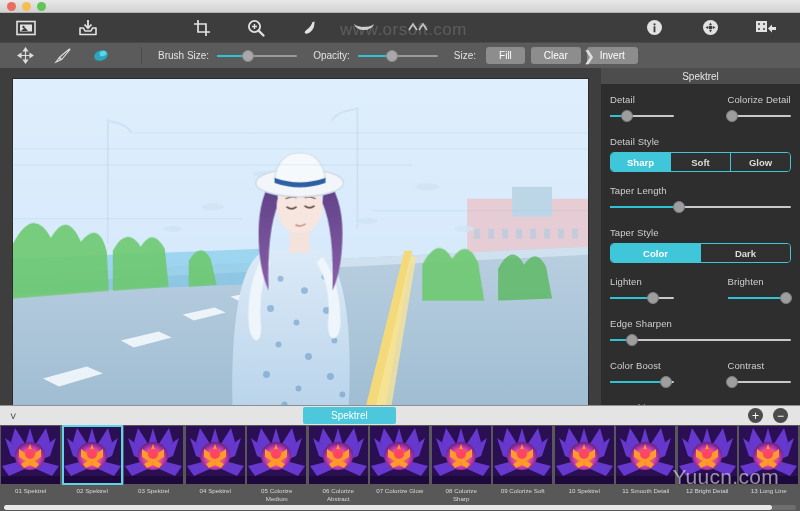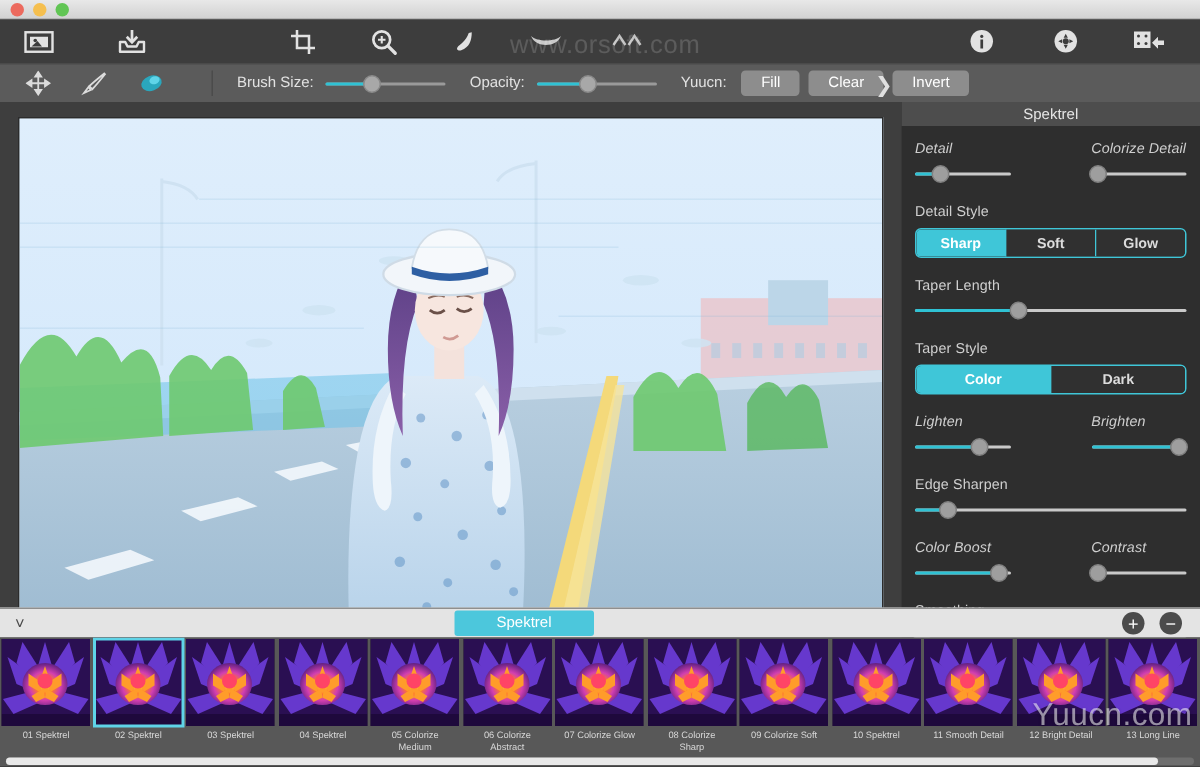--- a/index.html
+++ b/index.html
@@ -103,21 +103,21 @@
     display: flex; flex-direction: column; flex: none;
   }
   .panel-head {
     height: 16px; background: #4d4d4d;
     color: #e6e6e6; font-size: 10px;
     display: flex; align-items: center; justify-content: center;
     flex: none;
   }
   .panel-body { padding: 10px 9px 0 9px; background: #2e2e2e; flex: 1; }
 
-  .row { display: flex; font-style: italic; }
+  .row { display: flex; }
   .ctrl { margin-bottom: 13px; }
   .ctrl.half { width: 50%; }
   .ctrl.half:first-child { padding-right: 7px; }
   .ctrl.half:last-child { padding-left: 7px; margin-left: 40px; }
   .ctrl-label { color: #cfcfcf; font-size: 9.5px; margin-bottom: 5px; letter-spacing: .1px; }
 
   .slider { position: relative; height: 13px; cursor: pointer; }
   .s-track { position: absolute; top: 5px; left: 0; right: 0; height: 2px; background: #c9c9c9; border-radius: 1px; }
   .s-fill { position: absolute; top: 5px; left: 0; height: 2px; background: #2fc2d4; border-radius: 1px; }
   .s-knob {
@@ -187,21 +187,21 @@
     background: #e9e9e9; border-radius: 3px;
   }
 
   
   .wm-top {
     position: absolute; left: 340px; top: 20px;
     color: rgba(255,255,255,0.16); font-size: 17px;
     letter-spacing: .5px; pointer-events: none; white-space: nowrap;
   }
   .wm-bottom {
-    position: absolute; right: 5px; bottom: 22px;
+    position: absolute; right: 21px; bottom: 22px;
     color: rgba(255,255,255,0.55); font-size: 21px;
     letter-spacing: .3px; pointer-events: none;
     text-shadow: 0 1px 2px rgba(0,0,0,.25);
   }
 </style>
 </head>
 <body>
 
 <div class="app">
 
@@ -319,21 +319,21 @@
       <div class="mini-knob" style="left: 38%;"></div>
     </div>
 
     <div class="opt-label">Opacity:</div>
     <div class="mini-slider">
       <div class="mini-track"></div>
       <div class="mini-fill" style="width: 43%;"></div>
       <div class="mini-knob" style="left: 43%;"></div>
     </div>
 
-    <div class="opt-label">Yuucn:</div>
+    <div class="opt-label">Size:</div>
     <div class="mask-btns">
       <button class="mask-btn">Fill</button>
       <button class="mask-btn">Clear</button>
       <button class="mask-btn">Invert</button>
     </div>
     <div class="chev-right">❯</div>
   </div>
 
   <div class="body">
 

